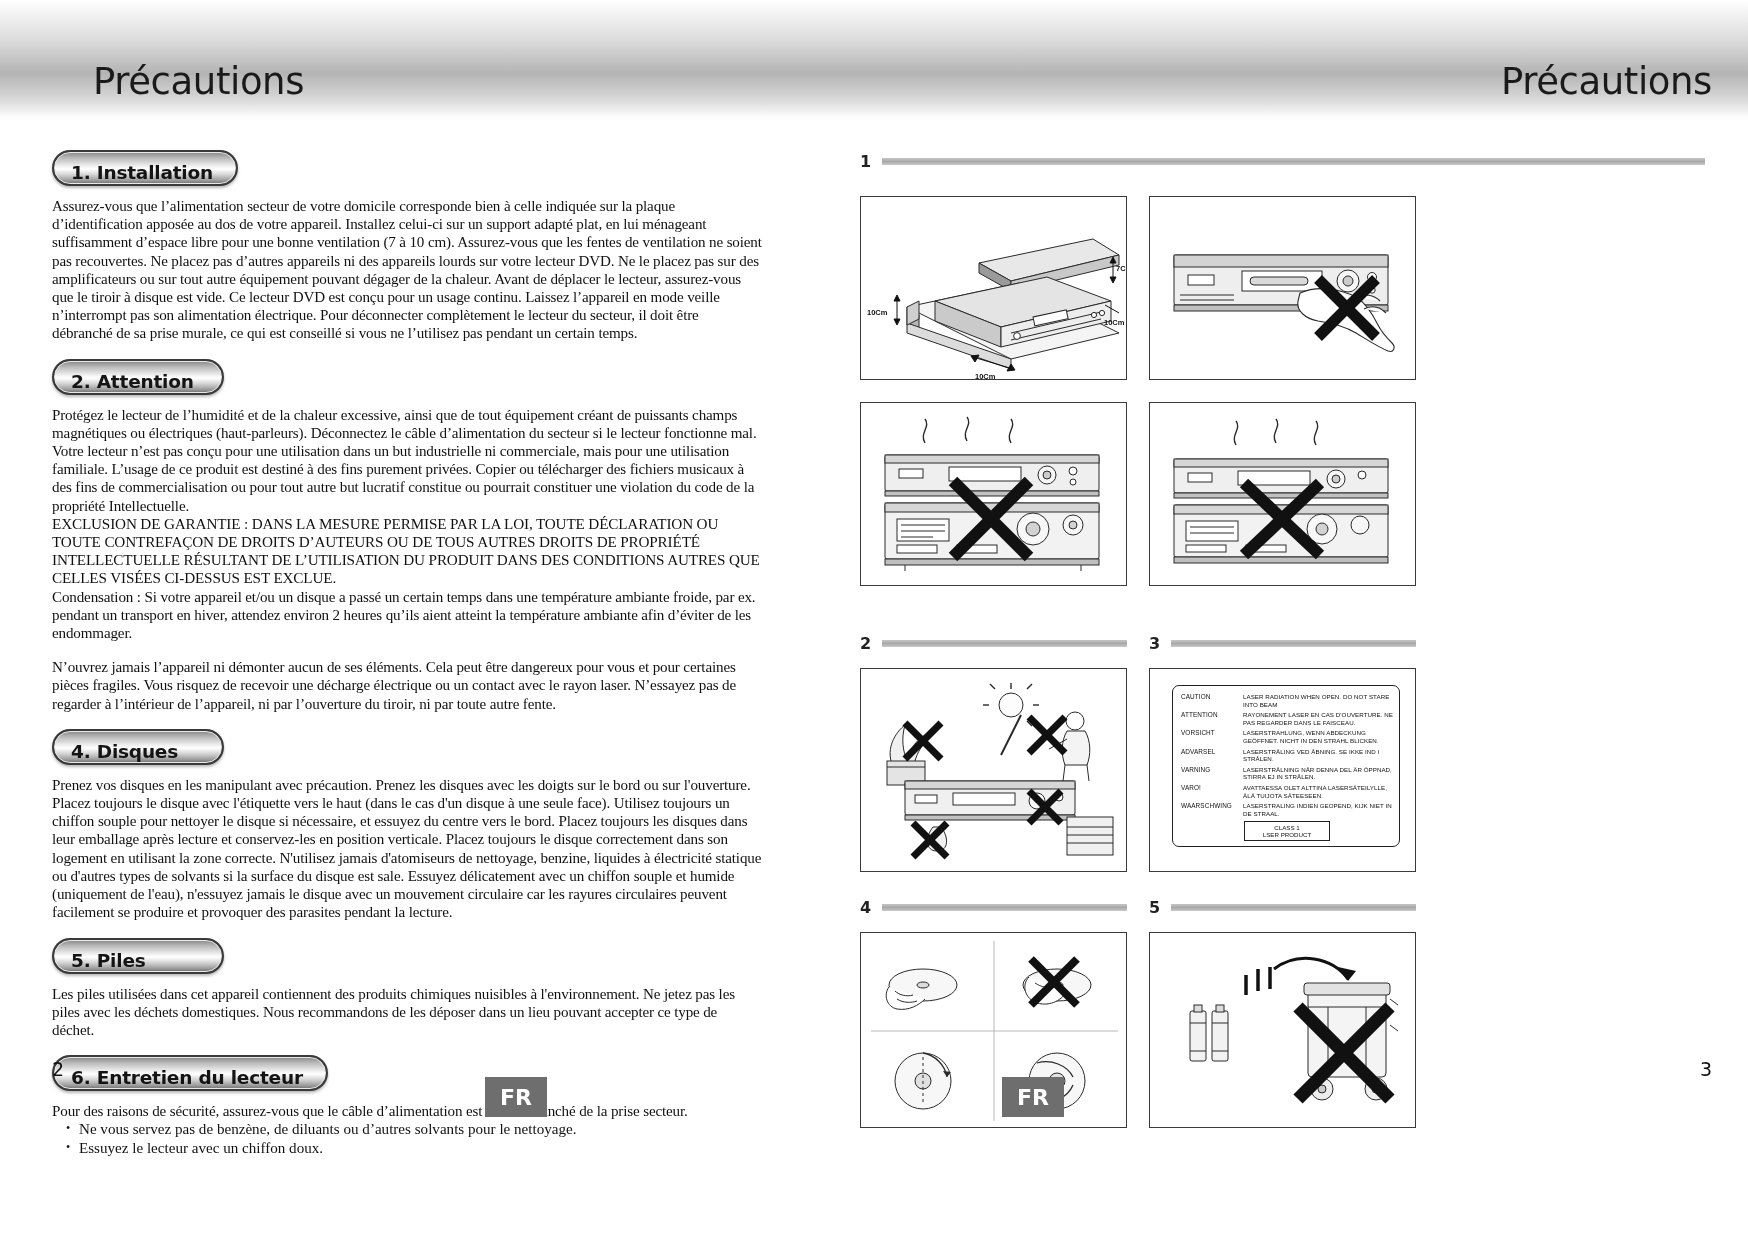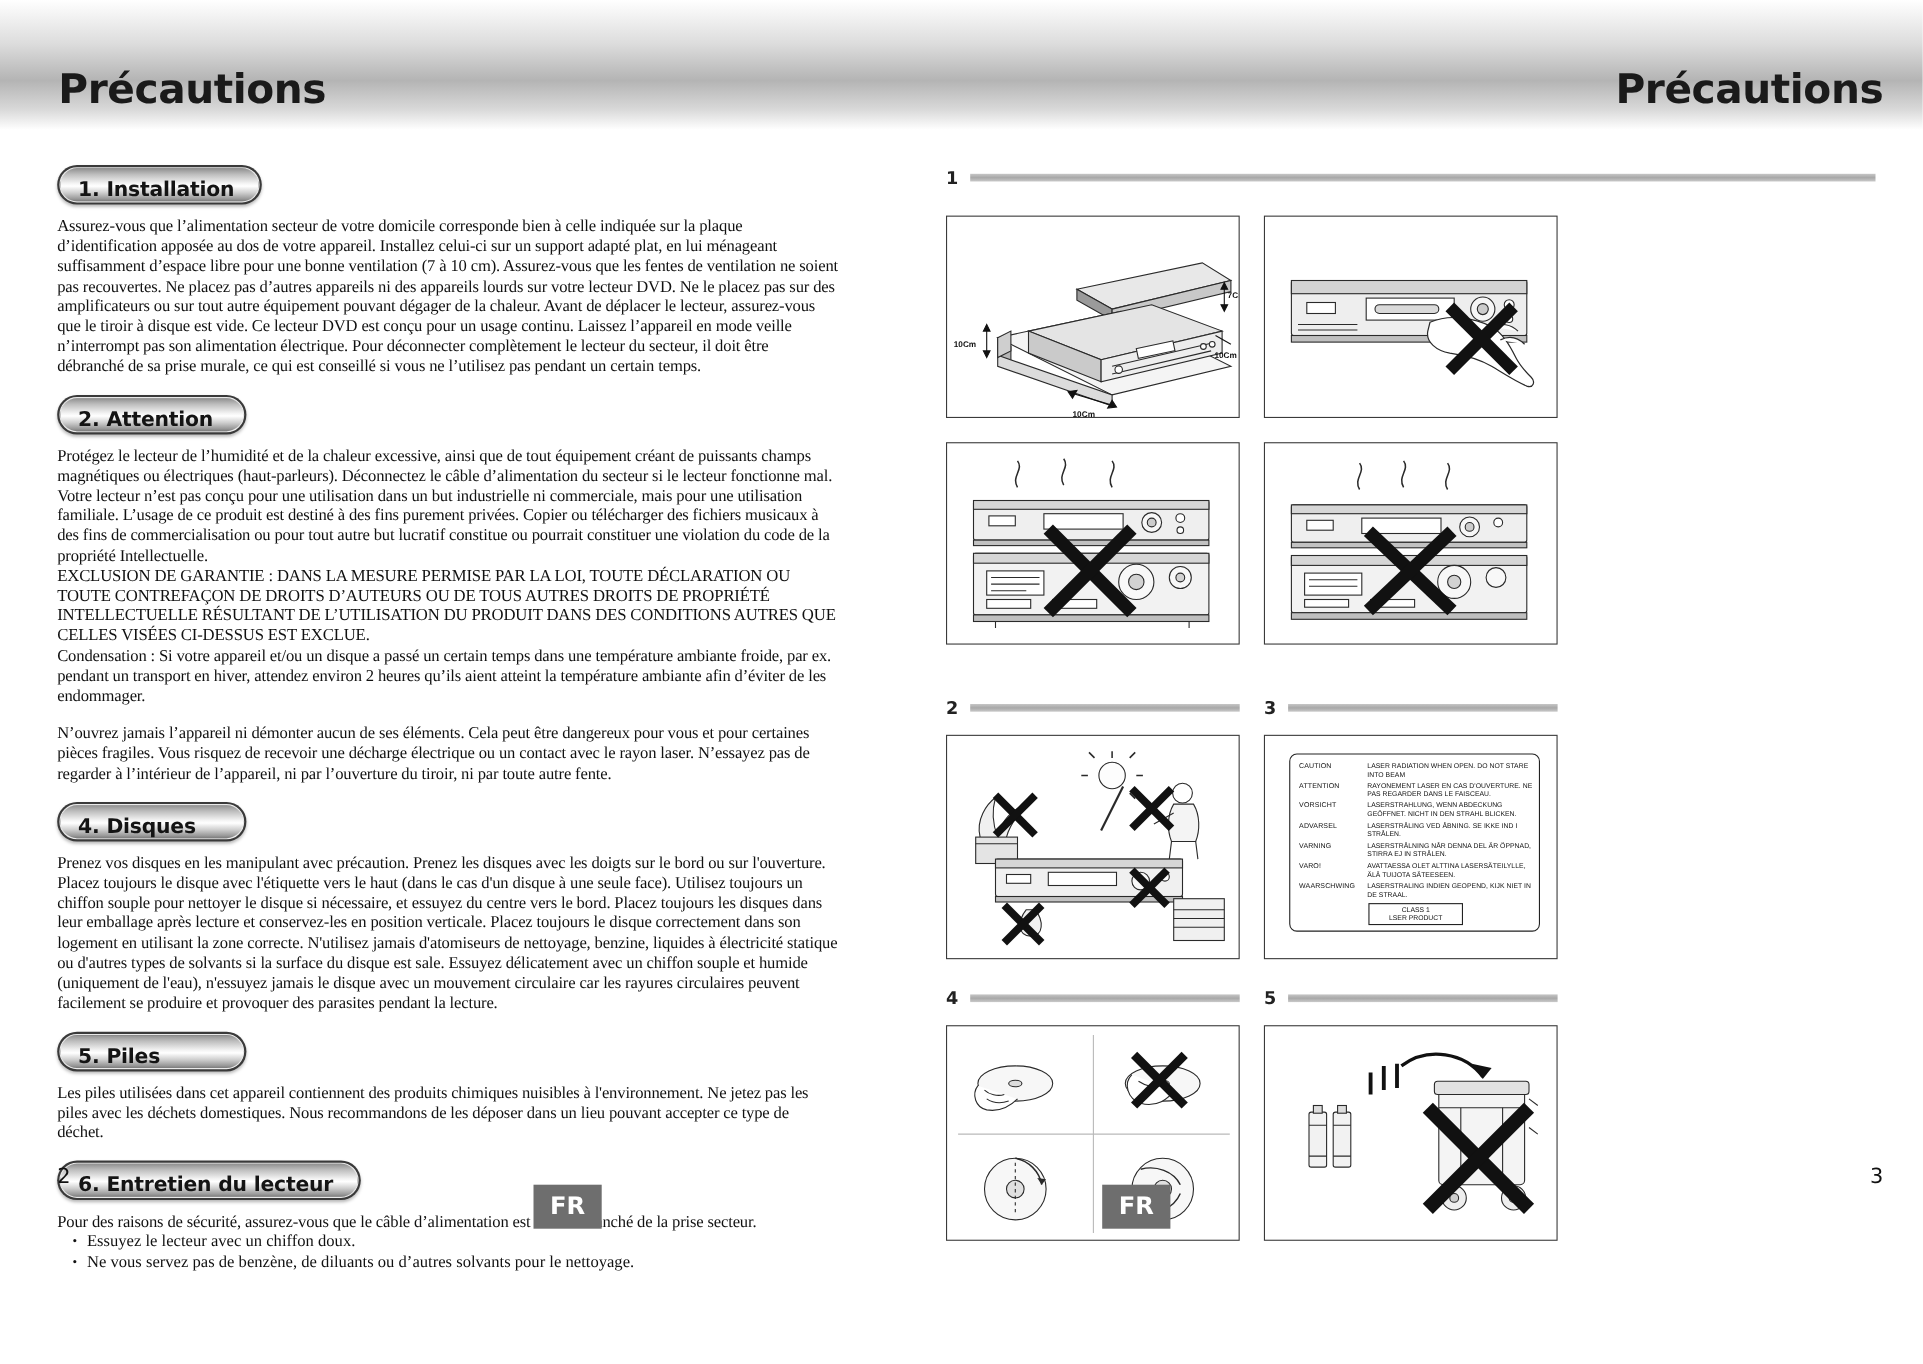--- a/index.html
+++ b/index.html
@@ -17,24 +17,25 @@
 
   
   .header-band {
     position: absolute; left: 0; top: 0;
     width: 1748px; height: 118px;
     background: linear-gradient(to bottom, #ffffff 0%, #dcdcdc 34%, #b4b4b4 62%, #d8d8d8 84%, #ffffff 100%);
   }
   .hdr-title {
     position: absolute;
     font-size: 37px;
-    font-weight: bold;
+    font-weight: normal;
     color: #1a1a1a;
     letter-spacing: -0.4px;
     font-family: "DejaVu Sans", sans-serif;
+    margin-left: 40px;
   }
   .hdr-left  { left: 53px;  top: 60px; }
   .hdr-right { right: 36px; top: 60px; }
 
   
   .left-col {
     position: absolute;
     left: 52px; top: 150px;
     width: 710px;
   }
@@ -242,22 +243,22 @@
     </div>
 
     <div class="sec tight">
       <div class="pill w6">
         <div class="pill-inner">
             <span>6. Entretien du lecteur</span>
           </div>
       </div>
       <p class="body-text">Pour des raisons de sécurité, assurez-vous que le câble d’alimentation est bien débranché de la prise secteur.</p>
       <ul class="bullets">
+        <li>Ne vous servez pas de benzène, de diluants ou d’autres solvants pour le nettoyage.</li>
         <li>Essuyez le lecteur avec un chiffon doux.</li>
-        <li>Ne vous servez pas de benzène, de diluants ou d’autres solvants pour le nettoyage.</li>
       </ul>
     </div>
 
   </div>
 
   <div class="right-col">
 
     <div class="num-row" style="width:845px;">
       <div class="num">1</div>
       <div class="rule"></div>

